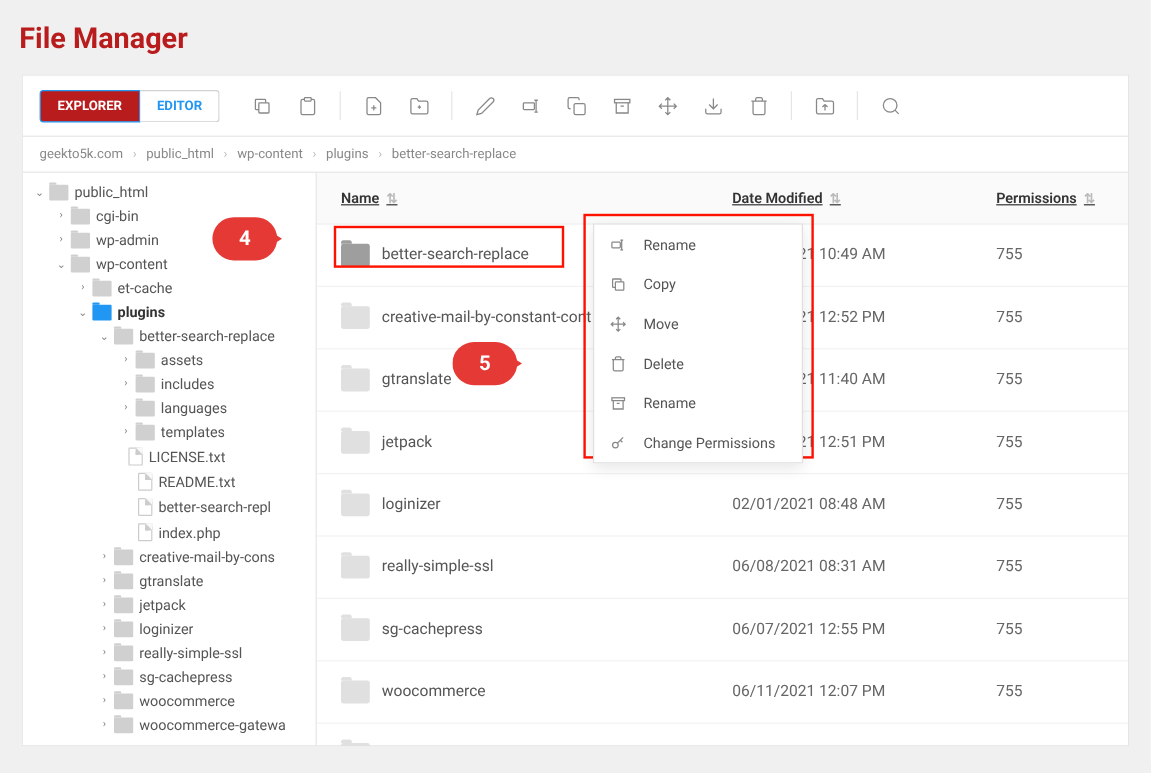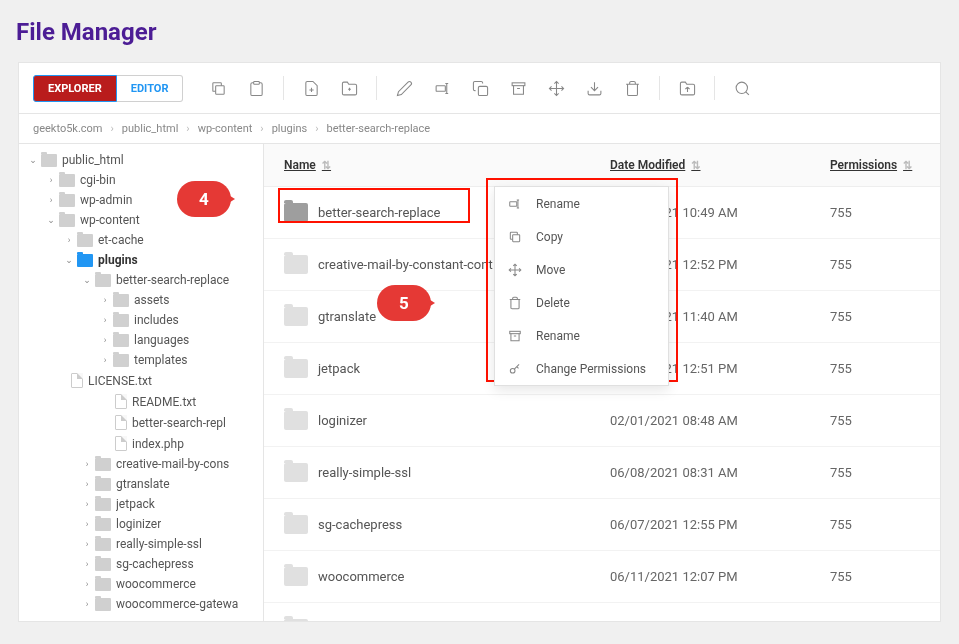--- a/index.html
+++ b/index.html
@@ -1,18 +1,18 @@
 <!DOCTYPE html>
 <html><head>
   <meta charset="utf-8">
   <style>
     * { margin: 0; padding: 0; box-sizing: border-box; font-family: -apple-system, BlinkMacSystemFont, "Segoe UI", Roboto, sans-serif; }
     body { background: #f0f0f0; width: 959px; height: 644px; overflow: hidden; }
     
-    .page-title { font-size: 24px; font-weight: 700; color: #4c1d95; padding: 18px 16px 16px; }
+    .page-title { font-size: 24px; font-weight: 700; color: #b91c1c; padding: 18px 16px 16px; }
     
     .panel { background: #fff; margin: 0 18px; border: 1px solid #e5e5e5; height: 560px; overflow: hidden; position: relative; }
     
     .toolbar { display: flex; align-items: center; padding: 10px 14px; border-bottom: 1px solid #e5e5e5; gap: 4px; }
     .tab-group { display: flex; margin-right: 14px; }
     .tab { padding: 6px 14px; font-size: 11px; font-weight: 700; border: 1px solid #d0d0d0; cursor: pointer; background: #fff; color: #2196F3; }
     .tab.active { background: #b91c1c; color: #fff; border-color: #2196F3; }
     .tab:first-child { border-radius: 3px 0 0 3px; }
     .tab:last-child { border-radius: 0 3px 3px 0; border-left: none; }
     
@@ -225,21 +225,21 @@
         <div class="tree-node" style="padding-left: 80px;">
           <span class="tree-toggle">›</span>
           <span class="tree-icon folder-closed"></span>
           <span class="tree-label">languages</span>
         </div>
         <div class="tree-node" style="padding-left: 80px;">
           <span class="tree-toggle">›</span>
           <span class="tree-icon folder-closed"></span>
           <span class="tree-label">templates</span>
         </div>
-        <div class="tree-node" style="padding-left: 36px;">
+        <div class="tree-node" style="padding-left: 72px;">
           <span class="tree-toggle"></span>
           <span class="tree-icon file"></span>
           <span class="tree-label">LICENSE.txt</span>
         </div>
         <div class="tree-node" style="padding-left: 80px;">
           <span class="tree-toggle"></span>
           <span class="tree-icon file"></span>
           <span class="tree-label">README.txt</span>
         </div>
         <div class="tree-node" style="padding-left: 80px;">

